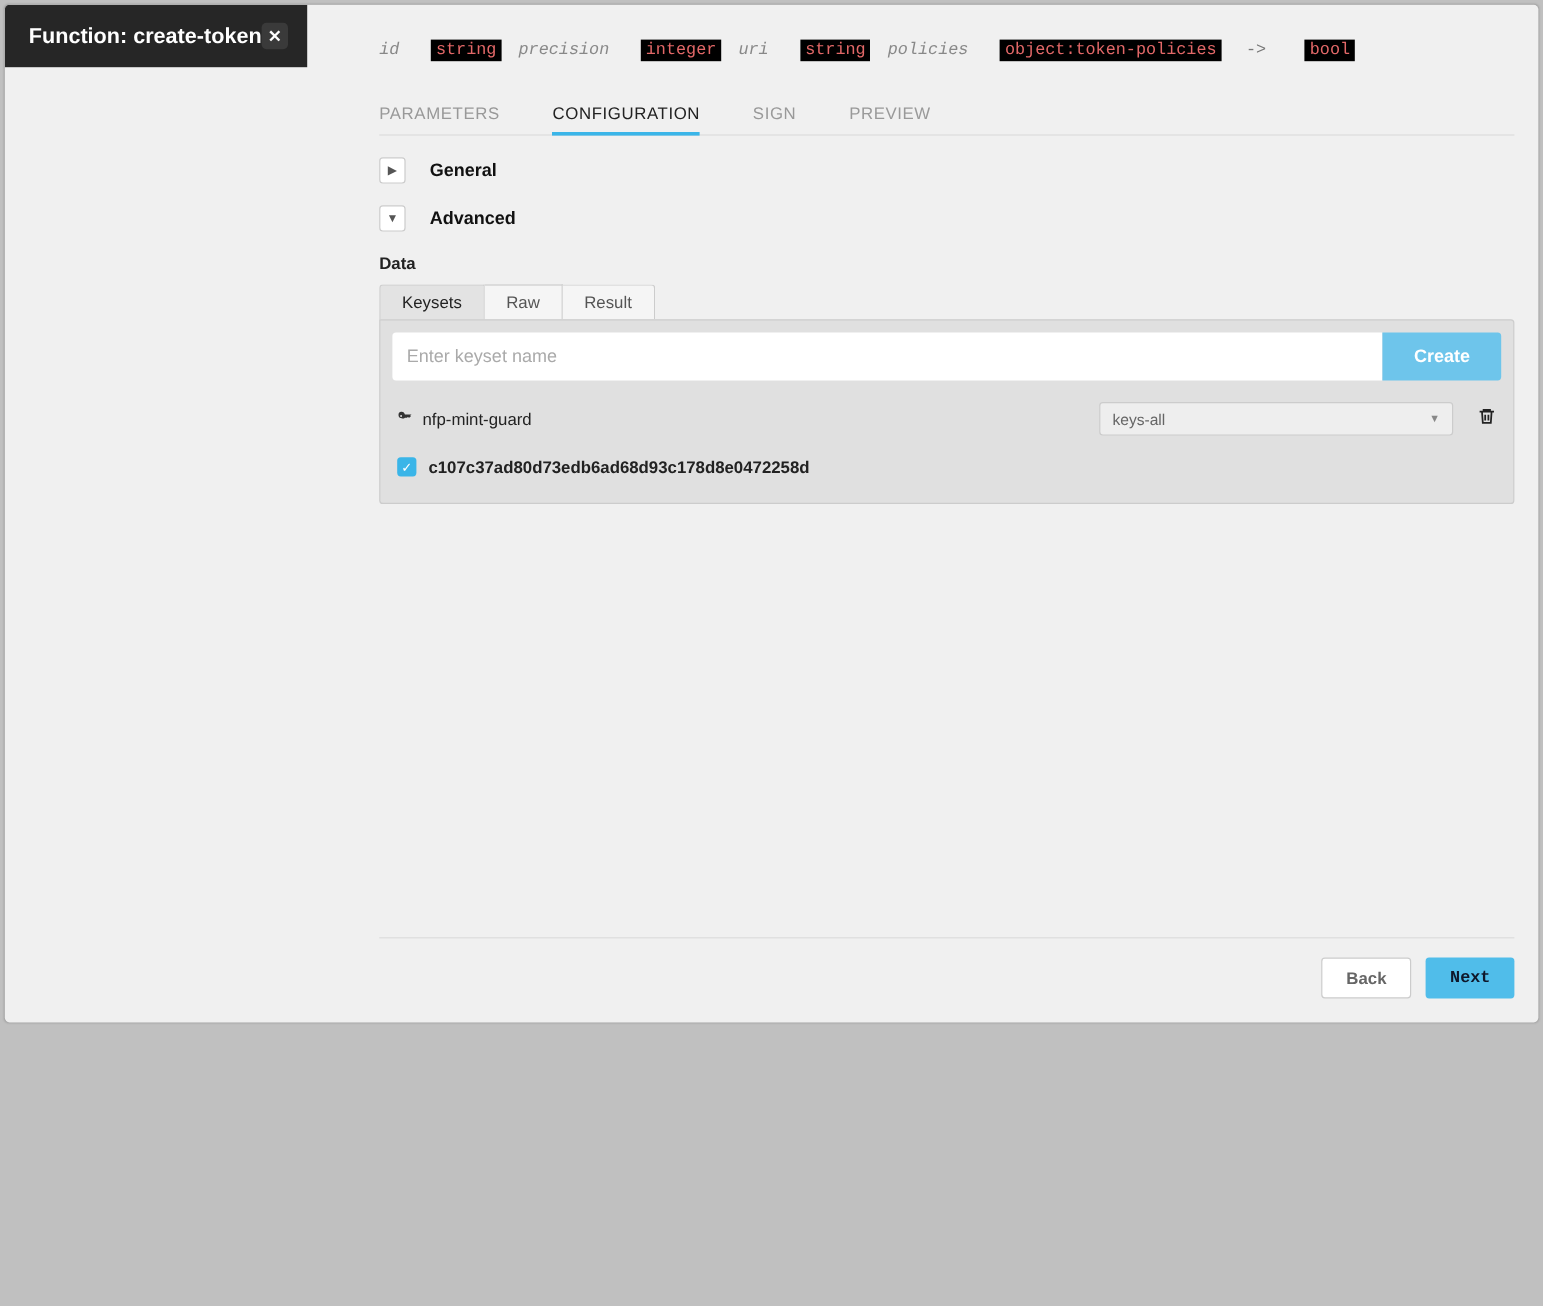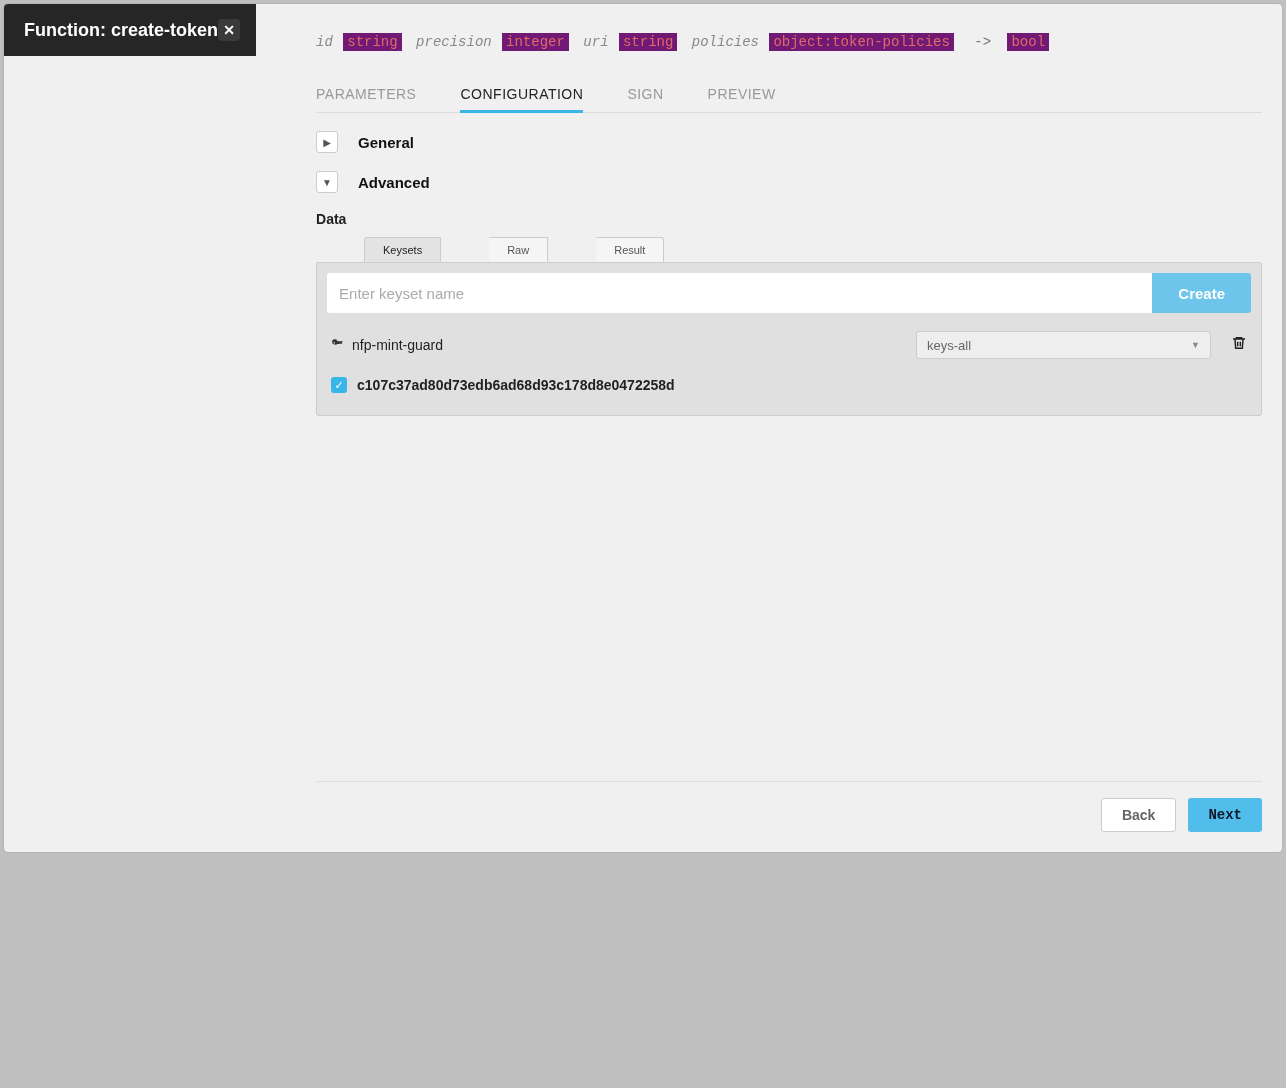--- a/index.html
+++ b/index.html
@@ -63,26 +63,26 @@
       font-size: 14px;
       color: #888;
       font-style: italic;
       padding: 10px 0 30px 0;
     }
     .sig-name {
       color: #888;
       font-style: italic;
     }
     .sig-type {
-      background: #701a75;
+      background: #000000;
       color: #e36868;
       font-style: normal;
       font-family: "Courier New", monospace;
       padding: 1px 4px;
-      margin: 0 6px 0 2px;
+      margin: 0 6px 0 18px;
     }
     .sig-arrow {
       color: #777;
       font-style: normal;
       font-family: "Courier New", monospace;
       margin: 0 6px;
     }
     .tabs {
       display: flex;
       border-bottom: 1px solid #ddd;
@@ -139,26 +139,25 @@
       color: #222;
       margin-top: 18px;
       margin-bottom: 10px;
     }
     .subtabs {
       display: flex;
     }
     .subtab {
       border: 1px solid #ccc;
       background: #f5f5f5;
-      font-size: 11px;
+      font-size: 14px;
       color: #555;
       padding: 6px 18px;
       cursor: pointer;
       border-bottom: none;
-      margin-left: 48px;
     }
     .subtab + .subtab {
       border-left: none;
     }
     .subtab:first-child {
       border-top-left-radius: 3px;
     }
     .subtab:last-child {
       border-top-right-radius: 3px;
     }

